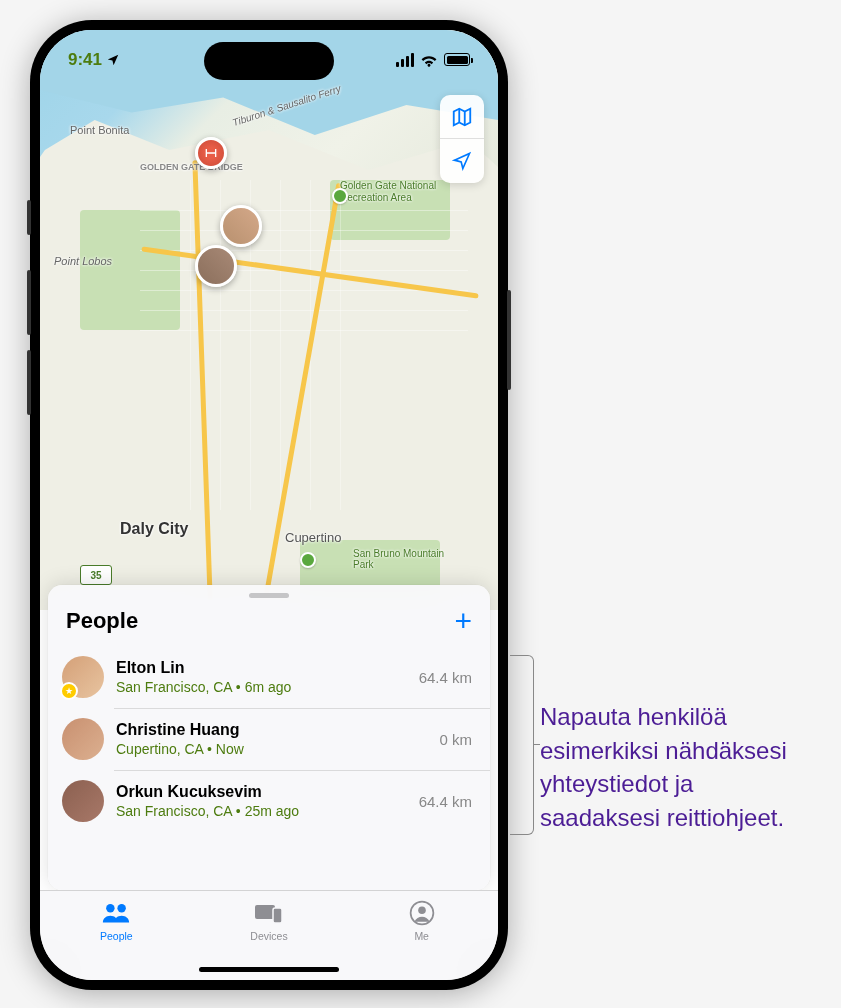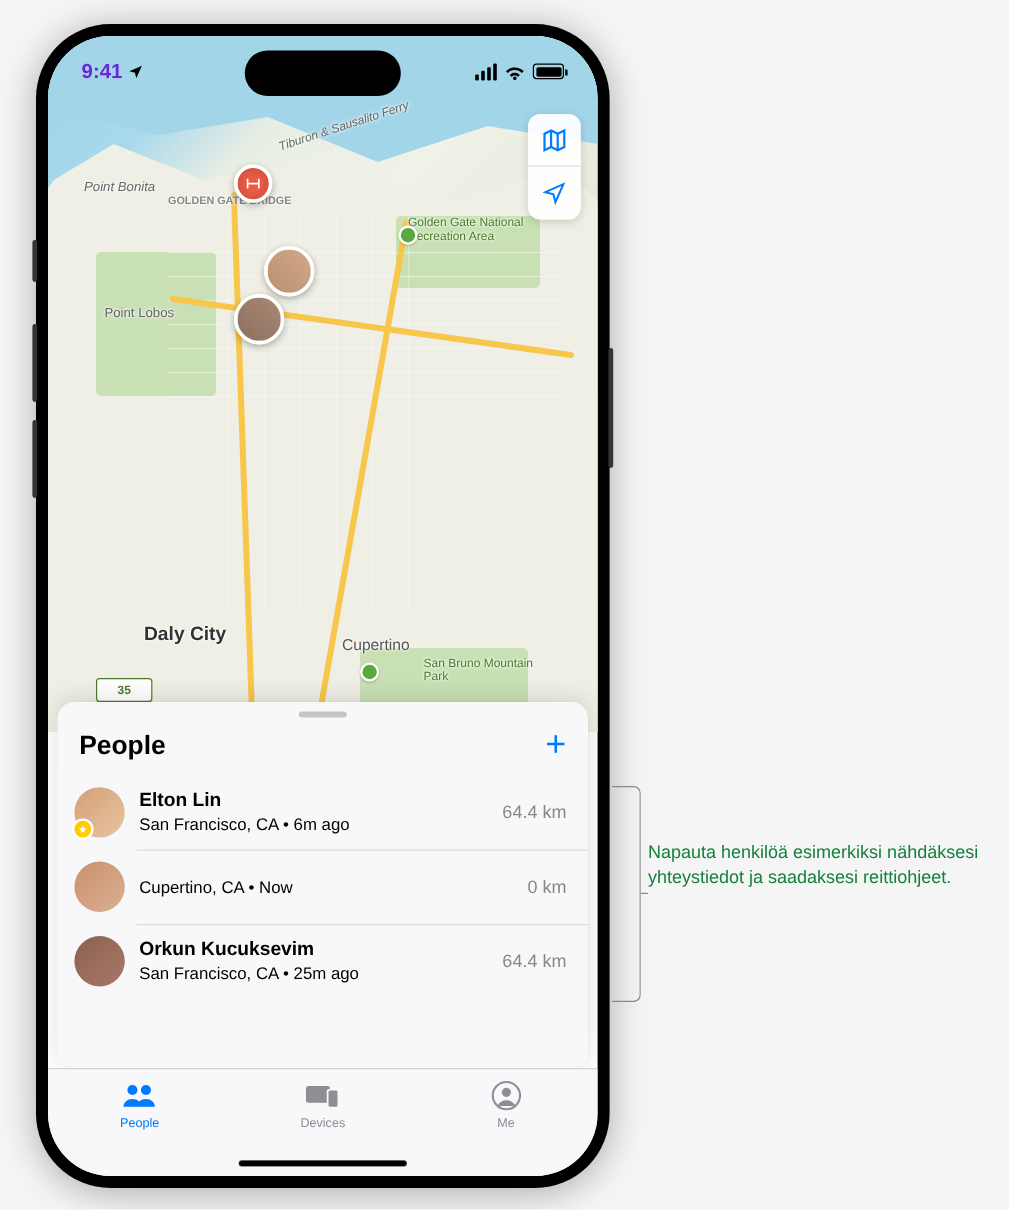--- a/index.html
+++ b/index.html
@@ -55,21 +55,21 @@
     left: 0;
     right: 0;
     height: 55px;
     display: flex;
     justify-content: space-between;
     align-items: center;
     padding: 4px 28px 0;
     z-index: 50;
     font-weight: 600;
     font-size: 17px;
-    color: #6d28d9;
+    color: #4d7c0f;
   }
   .status-left { display: flex; align-items: center; gap: 4px; }
   .status-right { display: flex; align-items: center; gap: 6px; }
   .signal-bars { display: flex; align-items: flex-end; gap: 1.5px; }
   .signal-bars span { width: 3.5px; background: #000; border-radius: 1px; }
   .signal-bars span:nth-child(1) { height: 5px; }
   .signal-bars span:nth-child(2) { height: 8px; }
   .signal-bars span:nth-child(3) { height: 11px; }
   .signal-bars span:nth-child(4) { height: 14px; }
   .battery {
@@ -189,21 +189,21 @@
   .park-dot {
     position: absolute;
     width: 16px; height: 16px;
     background: #5aa83e;
     border: 2px solid #fff;
     border-radius: 50%;
     box-shadow: 0 1px 2px rgba(0,0,0,0.2);
   }
   .route-shield {
     position: absolute;
-    width: 47px;
+    width: 32px;
     height: 20px;
     background: #fff;
     border: 1px solid #4a7c2a;
     border-radius: 3px;
     font-size: 10px;
     display: flex;
     align-items: center;
     justify-content: center;
     color: #4a7c2a;
     font-weight: 600;
@@ -285,21 +285,21 @@
     border: 2px solid #fff;
     border-radius: 50%;
     font-size: 9px;
     color: #fff;
     display: flex;
     align-items: center;
     justify-content: center;
   }
   .item-text { flex: 1; min-width: 0; }
   .item-name { font-size: 16px; font-weight: 600; color: #000; margin-bottom: 2px; }
-  .item-sub { font-size: 14px; color: #000000; }
+  .item-sub { font-size: 14px; color: #4d7c0f; }
   .item-distance { font-size: 15px; color: #888; flex-shrink: 0; }
 
   .tab-bar {
     position: absolute;
     bottom: 0;
     left: 0;
     right: 0;
     height: 90px;
     background: rgba(248,248,250,0.95);
     backdrop-filter: blur(20px);
@@ -330,23 +330,23 @@
     background: #000;
     border-radius: 3px;
     z-index: 50;
   }
 
   .callout {
     position: absolute;
     left: 540px;
     top: 700px;
     width: 280px;
-    font-size: 15px;
+    font-size: 24px;
     line-height: 1.4;
-    color: #15803d;
+    color: #4c1d95;
   }
   .callout-bracket {
     position: absolute;
     left: 510px;
     top: 655px;
     width: 24px;
     height: 180px;
     border-right: 1px solid #888;
     border-top: 1px solid #888;
     border-bottom: 1px solid #888;
@@ -414,25 +414,25 @@
         <div class="road grid-v" style="left:180px; opacity:0.3;"></div>
         <div class="road grid-v" style="left:210px; opacity:0.3;"></div>
         <div class="road grid-v" style="left:240px; opacity:0.3;"></div>
         <div class="road grid-v" style="left:270px; opacity:0.3;"></div>
         <div class="road grid-v" style="left:300px; opacity:0.3;"></div>
         <div class="highway" style="top:130px; left:160px; width:5px; height:440px; transform:rotate(-2deg);"></div>
         <div class="highway" style="top:240px; left:100px; width:340px; height:5px; transform:rotate(8deg);"></div>
         <div class="highway" style="top:150px; left:260px; width:5px; height:420px; transform:rotate(10deg);"></div>
       </div>
 
-      <div class="map-label" style="top:120px; left:30px; font-style:italic;">Point Bonita</div>
+      <div class="map-label" style="top:94px; left:30px; ">Point Bonita</div>
       <div class="map-label" style="top:70px; left:190px; font-style:italic; transform:rotate(-18deg); font-size:10px; max-width:120px;">Tiburon &amp; Sausalito Ferry</div>
       <div class="map-label" style="top:132px; left:100px; font-size:9px; font-weight:700; color:#888;">GOLDEN GATE BRIDGE</div>
       <div class="map-label green" style="top:150px; left:300px; font-size:10px; max-width:110px; white-space:normal; line-height:1.15;">Golden Gate National Recreation Area</div>
-      <div class="map-label" style="top:225px; left:47px; ">Point Lobos</div>
+      <div class="map-label" style="top:225px; left:14px; font-style:italic;">Point Lobos</div>
       <div class="map-label bold" style="top:490px; left:80px;">Daly City</div>
       <div class="map-label" style="top:500px; left:245px; font-size:13px; color:#555;">Cupertino</div>
       <div class="map-label green" style="top:518px; left:275px; font-size:10px; max-width:100px; white-space:normal;margin-left:38px;">San Bruno Mountain Park</div>
       <div class="route-shield" style="top:535px; left:40px;">35</div>
 
       <div class="park-dot" style="top:158px; left:292px;"></div>
       <div class="park-dot" style="top:522px; left:260px;"></div>
 
       <div class="map-pin bridge" style="top:107px; left:155px;">
         <svg width="16" height="16" viewBox="0 0 24 24" fill="#fff">
@@ -474,20 +474,21 @@
             <div class="item-sub">
               <span>San Francisco, CA</span> • <span>6m ago</span>
             </div>
           </div>
           <div class="item-distance">64.4 km</div>
         </div>
 
         <div class="list-item">
           <div class="avatar a2"></div>
           <div class="item-text">
+            <div class="item-name">Christine Huang</div>
             <div class="item-sub">
               <span>Cupertino, CA</span> • <span>Now</span>
             </div>
           </div>
           <div class="item-distance">0 km</div>
         </div>
 
         <div class="list-item">
           <div class="avatar a3"></div>
           <div class="item-text">

